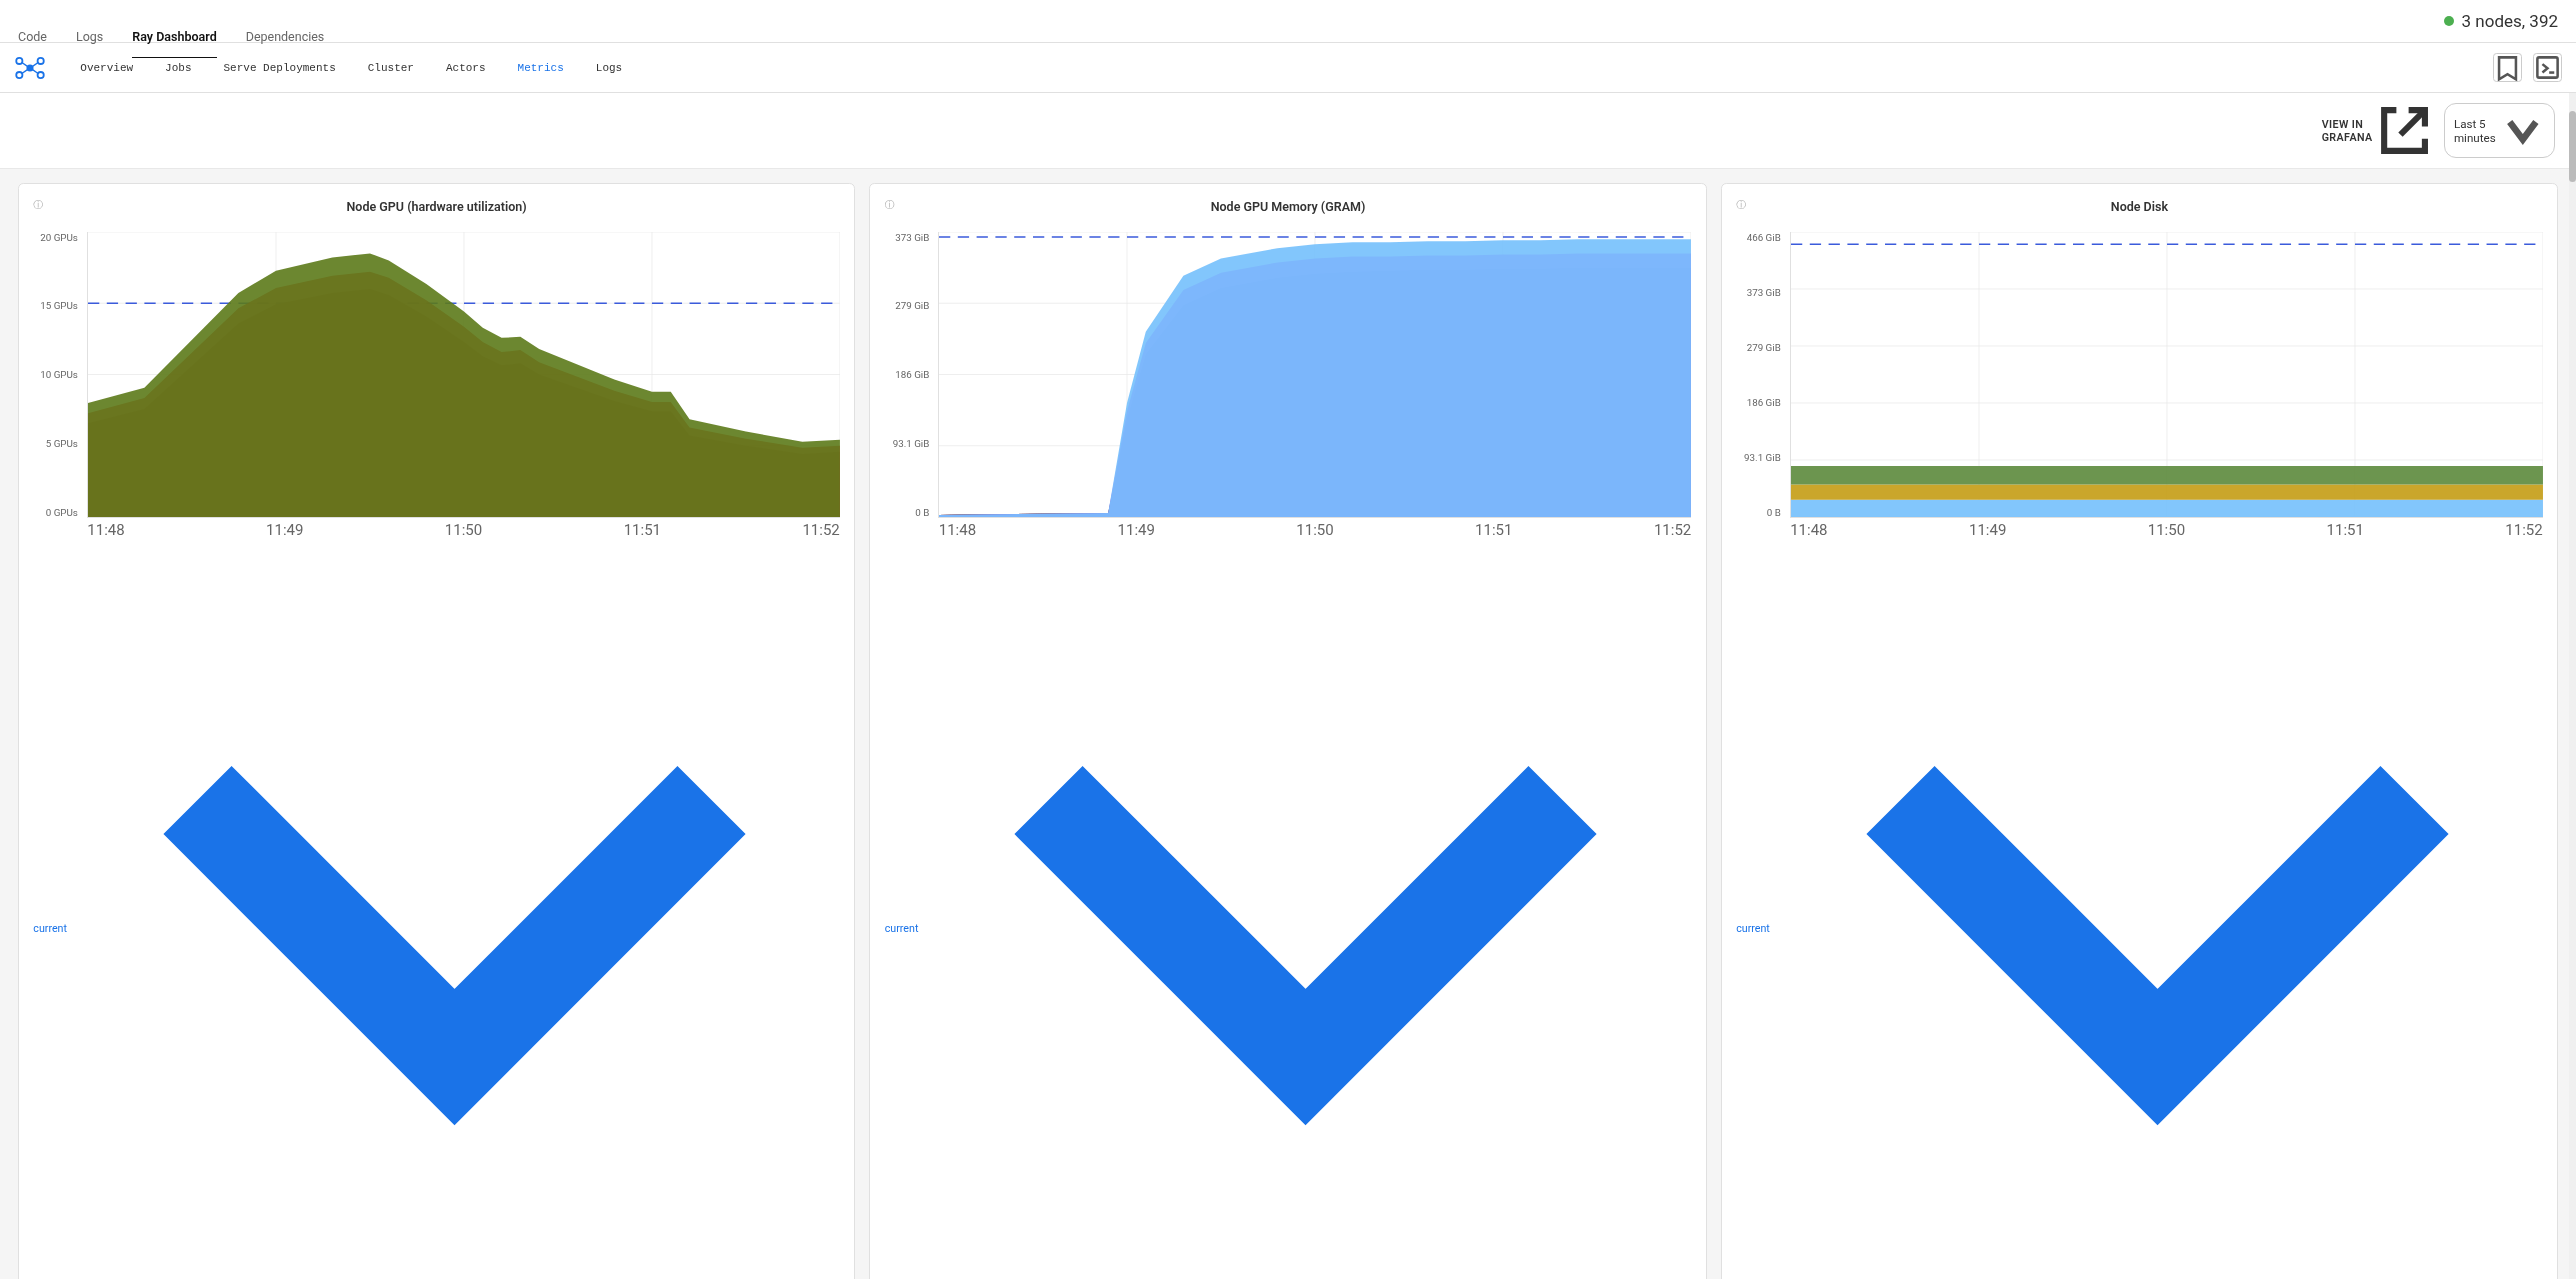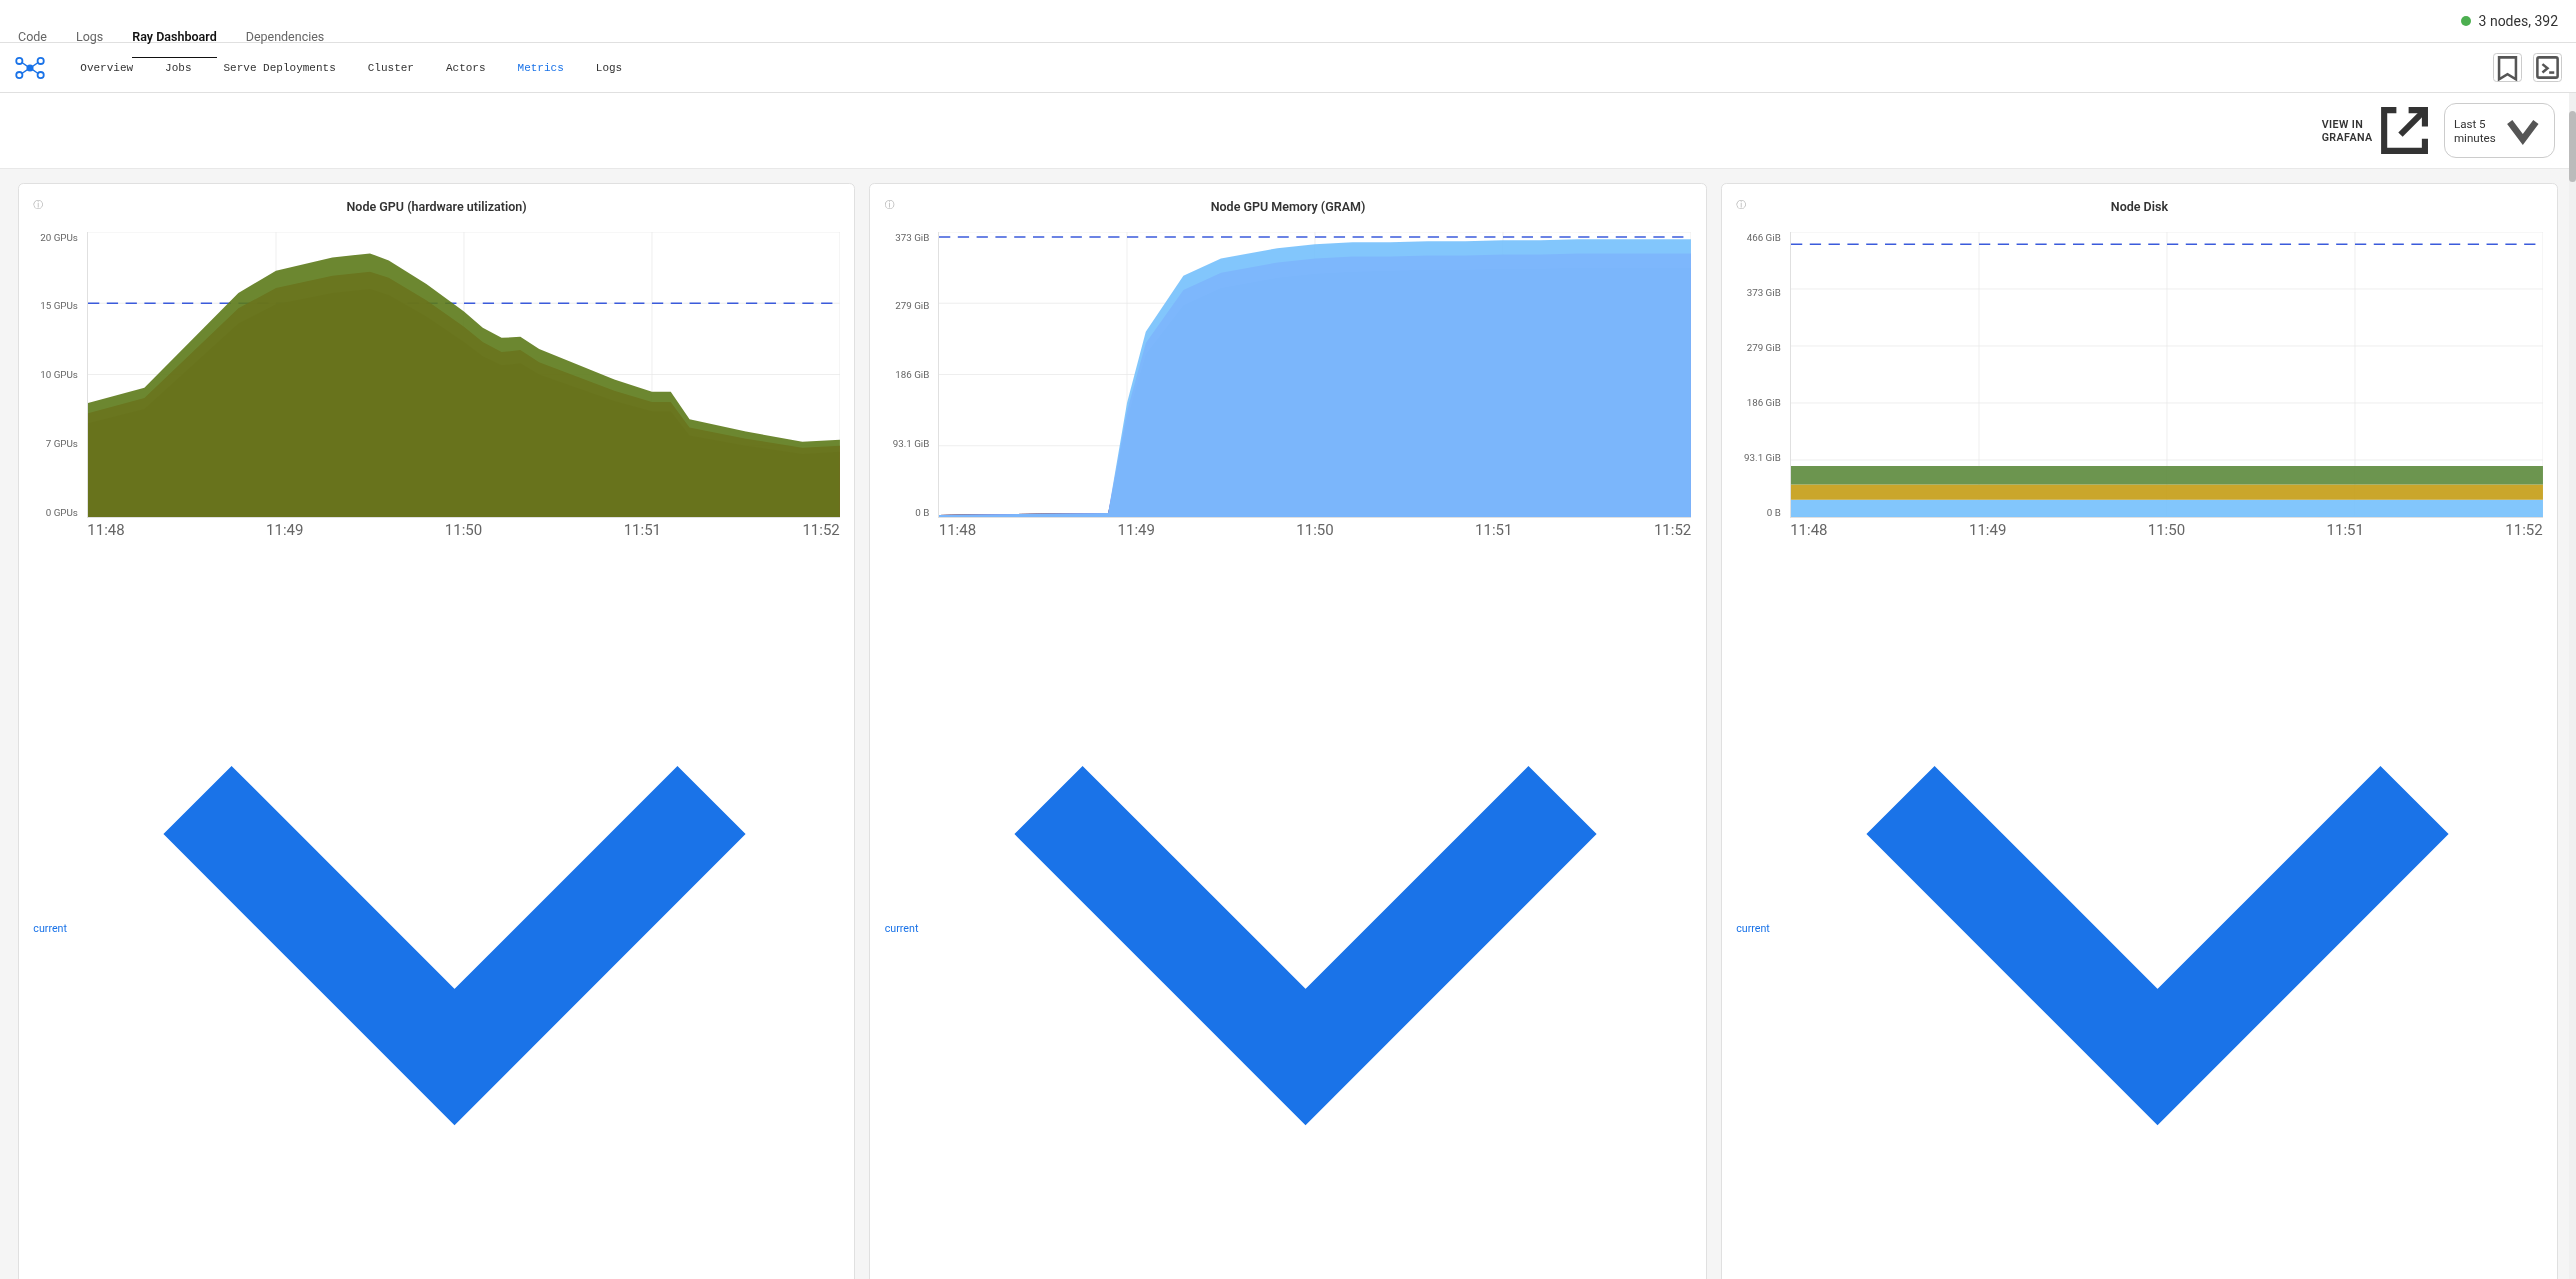--- a/index.html
+++ b/index.html
@@ -26,21 +26,21 @@
     .top-nav-item.active {
       color: #111;
       font-weight: 600;
       border-bottom: 1.8px solid #111;
     }
     .top-nav-right {
       margin-left: auto;
       display: flex;
       align-items: center;
       gap: 7.1px;
-      font-size: 14px;
+      font-size: 17px;
       color: #333;
     }
     .status-dot {
       width: 10.7px; height: 10.7px;
       background: #4caf50;
       border-radius: 50%;
       display: inline-block;
     }
 
     
@@ -278,21 +278,21 @@
   <div class="chart-card">
     <div style="position:relative">
       <span style="font-size:9.8px;color:#aaa;position:absolute;top:0;left:0">ⓘ</span>
     </div>
     <div class="chart-title">Node GPU (hardware utilization)</div>
     <div class="chart-wrapper">
       <div class="y-axis">
         <span>20 GPUs</span>
         <span>15 GPUs</span>
         <span>10 GPUs</span>
-        <span>7 GPUs</span>
+        <span>5 GPUs</span>
         <span>0 GPUs</span>
       </div>
       <div class="chart-area">
         <svg viewBox="0 0 400 280" preserveAspectRatio="none">
 
           <line x1="0" y1="0" x2="400" y2="0" stroke="#e8e8e8" stroke-width="0.5"></line>
           <line x1="0" y1="70" x2="400" y2="70" stroke="#e8e8e8" stroke-width="0.5"></line>
           <line x1="0" y1="140" x2="400" y2="140" stroke="#e8e8e8" stroke-width="0.5"></line>
           <line x1="0" y1="210" x2="400" y2="210" stroke="#e8e8e8" stroke-width="0.5"></line>
           <line x1="0" y1="280" x2="400" y2="280" stroke="#e8e8e8" stroke-width="0.5"></line>

